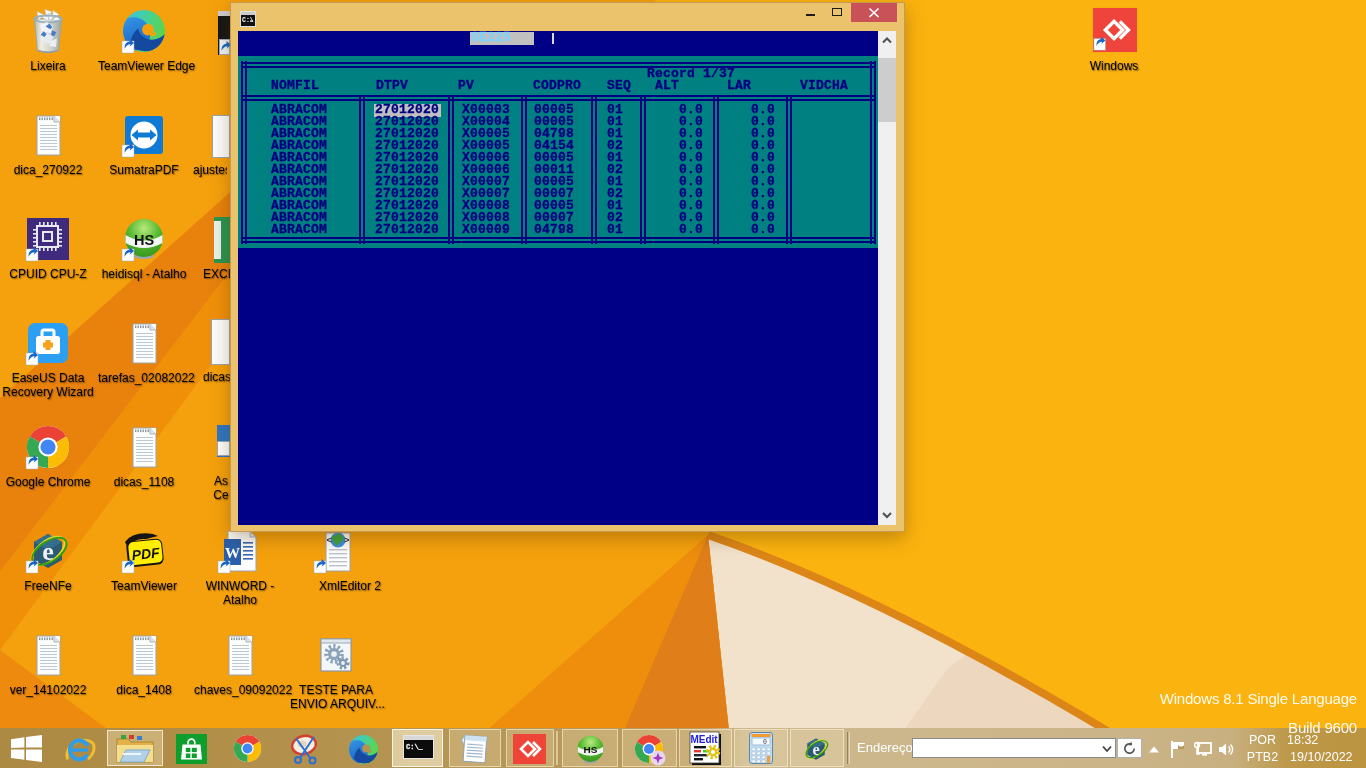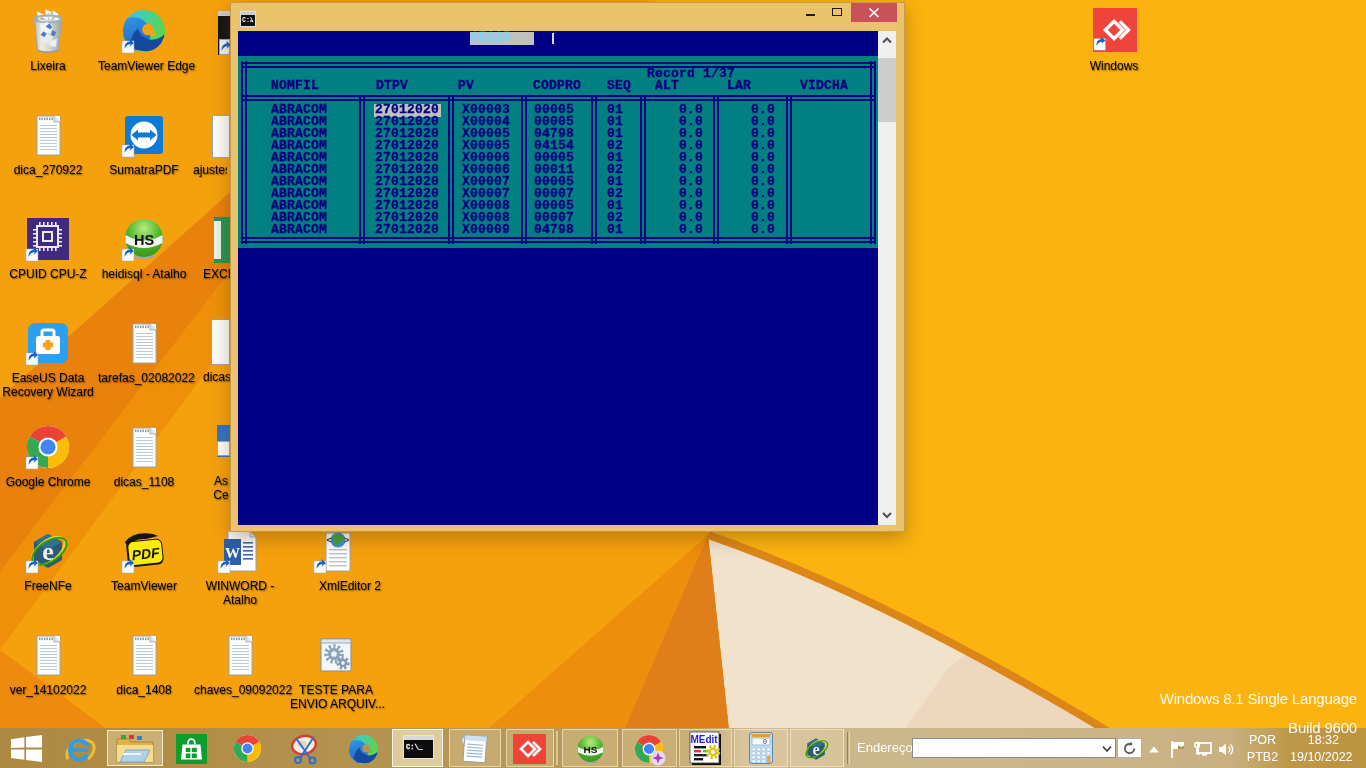--- a/index.html
+++ b/index.html
@@ -659,14 +659,14 @@
     <rect x="8" y="13" width="5" height="1.6" fill="#fff"></rect>
     <circle cx="3" cy="4" r="2.4" fill="none" stroke="#fff" stroke-width="1.6"></circle>
     <path d="M3,6 L3,13 L6,13" fill="none" stroke="#fff" stroke-width="1.6"></path>
   </svg>
 <svg class="abs" style="left:1218px;top:742px" width="17" height="15" viewBox="0 0 17 15">
     <path d="M1,5 L4,5 L8,1.5 L8,13.5 L4,10 L1,10 Z" fill="#fff"></path>
     <path d="M10.5,4.5 a4,4 0 0 1 0,6 M12.5,2.5 a7,7 0 0 1 0,10" fill="none" stroke="#fff" stroke-width="1.4"></path>
   </svg>
 <div class="tray" style="left:1246px;top:733px;width:33px;text-align:center">POR</div>
 <div class="tray" style="left:1246px;top:750px;width:33px;text-align:center">PTB2</div>
-<div class="tray" style="left:1287px;top:733px;width:52px;text-align:right">18:32</div>
+<div class="tray" style="left:1287px;top:733px;width:52px;text-align:left">18:32</div>
 <div class="tray" style="left:1290px;top:750px;width:60px;text-align:left">19/10/2022</div>
 <div class="abs" style="right:9px;top:684px;text-align:right;color:rgba(255,255,255,0.95);font-size:15px;letter-spacing:-0.2px;line-height:29px">Windows 8.1 Single Language<br>Build 9600</div>
 </body></html>

